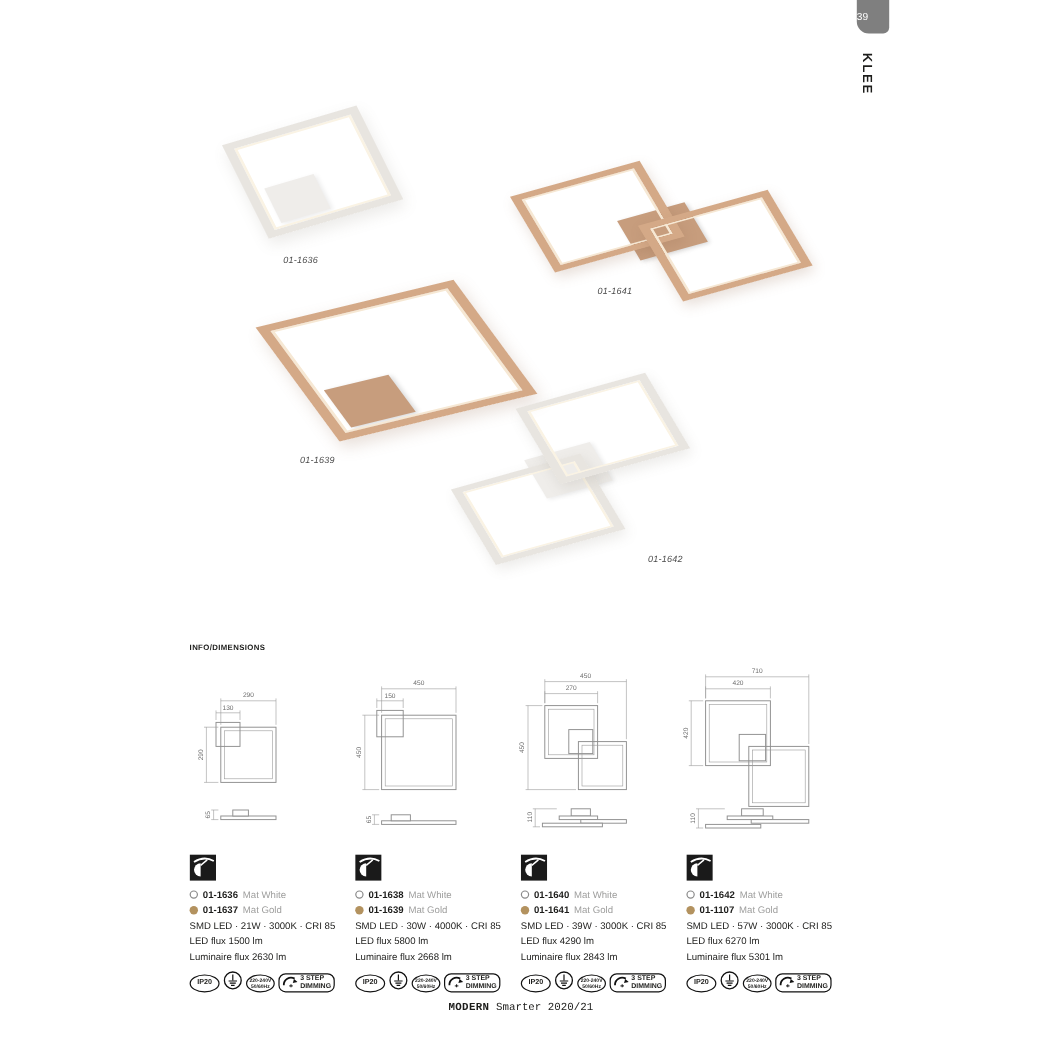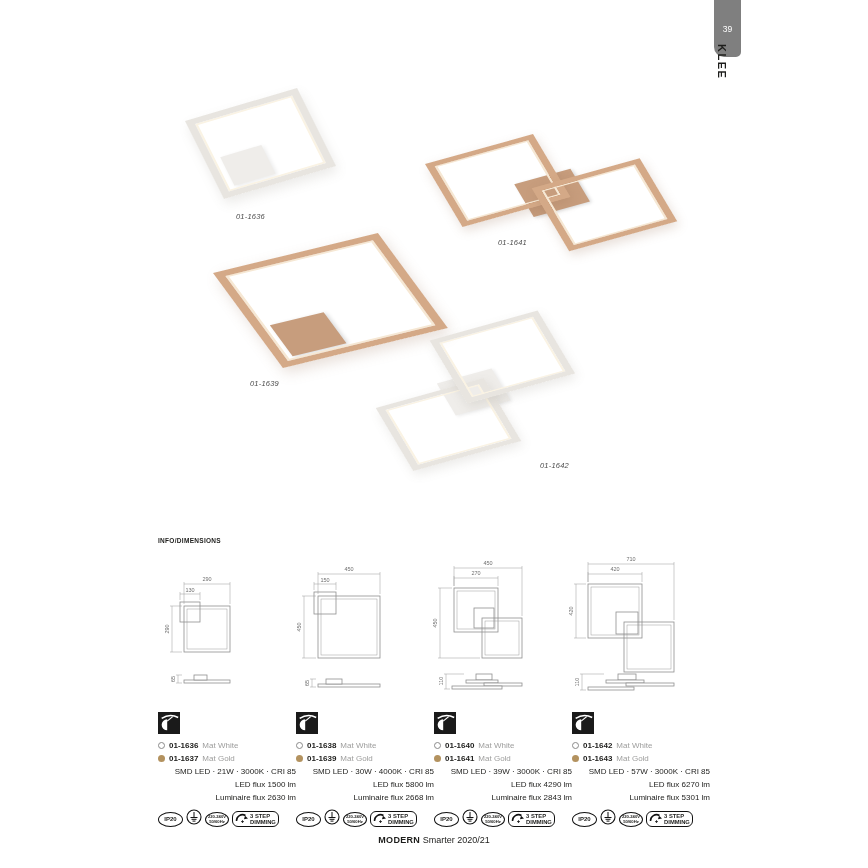--- a/index.html
+++ b/index.html
@@ -1,21 +1,21 @@
 <!DOCTYPE html>
 <html><head>
 <meta charset="utf-8">
 <style>
   html,body{margin:0;padding:0;background:#fff;}
   .page{position:relative;width:868px;height:868px;background:#ffffff;overflow:hidden;
         font-family:"Liberation Sans",sans-serif;color:#1d1d1b;}
 
   
-  .page-tab{position:absolute;left:714px;top:0;width:27px;height:57px;background:#7f7f7f;
-            border-radius:0 0 5px 10px;display:flex;align-items:center;justify-content:center;
+  .page-tab{position:absolute;left:714px;top:0;width:27px;height:28px;background:#7f7f7f;
+            border-radius:0 0 5px 10px;display:flex;align-items:center;justify-content:flex-start;
             color:#fff;font-size:8.5px;}
   .series-label{position:absolute;left:716px;top:44px;writing-mode:vertical-rl;
                 font-weight:bold;font-size:11px;letter-spacing:1.5px;color:#1d1d1b;}
 
   
   .fixture-plane{position:absolute;transform-origin:0 0;}
   .frame{position:absolute;box-sizing:border-box;}
   .frame.white{border:10px solid #e8e5e0;box-shadow:inset 0 0 0 3px #faf3e4,0 10px 18px rgba(120,110,100,.14);}
   .frame.gold{border:10px solid #d4a987;box-shadow:inset 0 0 0 3px #f6e8d4,0 10px 18px rgba(150,110,80,.22);}
   .canopy{position:absolute;}
@@ -35,32 +35,32 @@
   
   .spec-row{position:absolute;left:158px;top:712px;display:flex;}
   .spec-col{width:138px;font-size:8px;line-height:13px;}
   .mount-icon{width:22px;height:22px;margin-bottom:5px;}
   .variant-row{display:flex;align-items:center;gap:4px;height:13px;}
   .radio{width:7px;height:7px;border-radius:50%;box-sizing:border-box;flex:0 0 auto;}
   .radio.white{border:1px solid #8a8a8a;background:#fff;}
   .radio.gold{background:#b3925f;}
   .code{font-weight:bold;font-size:8px;}
   .finish{color:#9d9d9c;font-size:8px;text-align:center;}
-  .spec-line{font-size:8px;color:#1d1d1b;text-align:right;}
+  .spec-line{font-size:8px;color:#1d1d1b;}
   .badges{display:flex;align-items:center;gap:3px;margin-top:6px;height:18px;}
   .badge-oval{border:1.1px solid #111;border-radius:50%;display:flex;flex-direction:column;
               align-items:center;justify-content:center;box-sizing:border-box;}
   .ip-badge{width:25px;height:15px;font-size:6px;font-weight:bold;}
   .volt-badge{width:24px;height:15px;font-size:4.2px;font-weight:bold;line-height:5px;}
   .dim-badge{width:47px;height:16px;border:1.2px solid #111;border-radius:6px;display:flex;
              align-items:center;justify-content:center;gap:2px;box-sizing:border-box;}
   .dim-badge .txt{font-size:5.8px;font-weight:bold;line-height:6px;text-align:left;}
 
   
-  .footer{position:absolute;left:0;top:835px;width:868px;text-align:center;font-size:9px;color:#1d1d1b;}
+  .footer{position:absolute;left:0;top:835px;width:868px;text-align:center;font-size:9px;color:#1d1d1b;font-family:Liberation Mono, monospace;}
   .footer b{font-weight:800;letter-spacing:.3px;}
 </style>
 </head>
 <body>
 
 <div class="page">
 
   <div class="page-tab">
     <span>39</span>
   </div>
@@ -370,21 +370,21 @@
           <path d="M10 8 A6 6 0 1 0 10 20 Z" fill="#fff"></path>
           </svg>
       </div>
       <div class="variant-row">
         <span class="radio white"></span>
         <span class="code">01-1642</span>
         <span class="finish">Mat White</span>
       </div>
       <div class="variant-row">
         <span class="radio gold"></span>
-        <span class="code">01-1643</span>
+        <span class="code">01-1107</span>
         <span class="finish">Mat Gold</span>
       </div>
       <div class="spec-line">SMD LED · 57W · 3000K · CRI 85</div>
       <div class="spec-line">LED flux 6270 lm</div>
       <div class="spec-line">Luminaire flux 5301 lm</div>
       <div class="badges">
         <span class="badge-oval ip-badge">IP20</span>
         <span><svg width="16" height="16" viewBox="0 0 16 16">
           <circle cx="8" cy="8" r="7" fill="none" stroke="#111" stroke-width="1.1"></circle>
           <line x1="8" y1="3" x2="8" y2="8" stroke="#111" stroke-width="1"></line>

